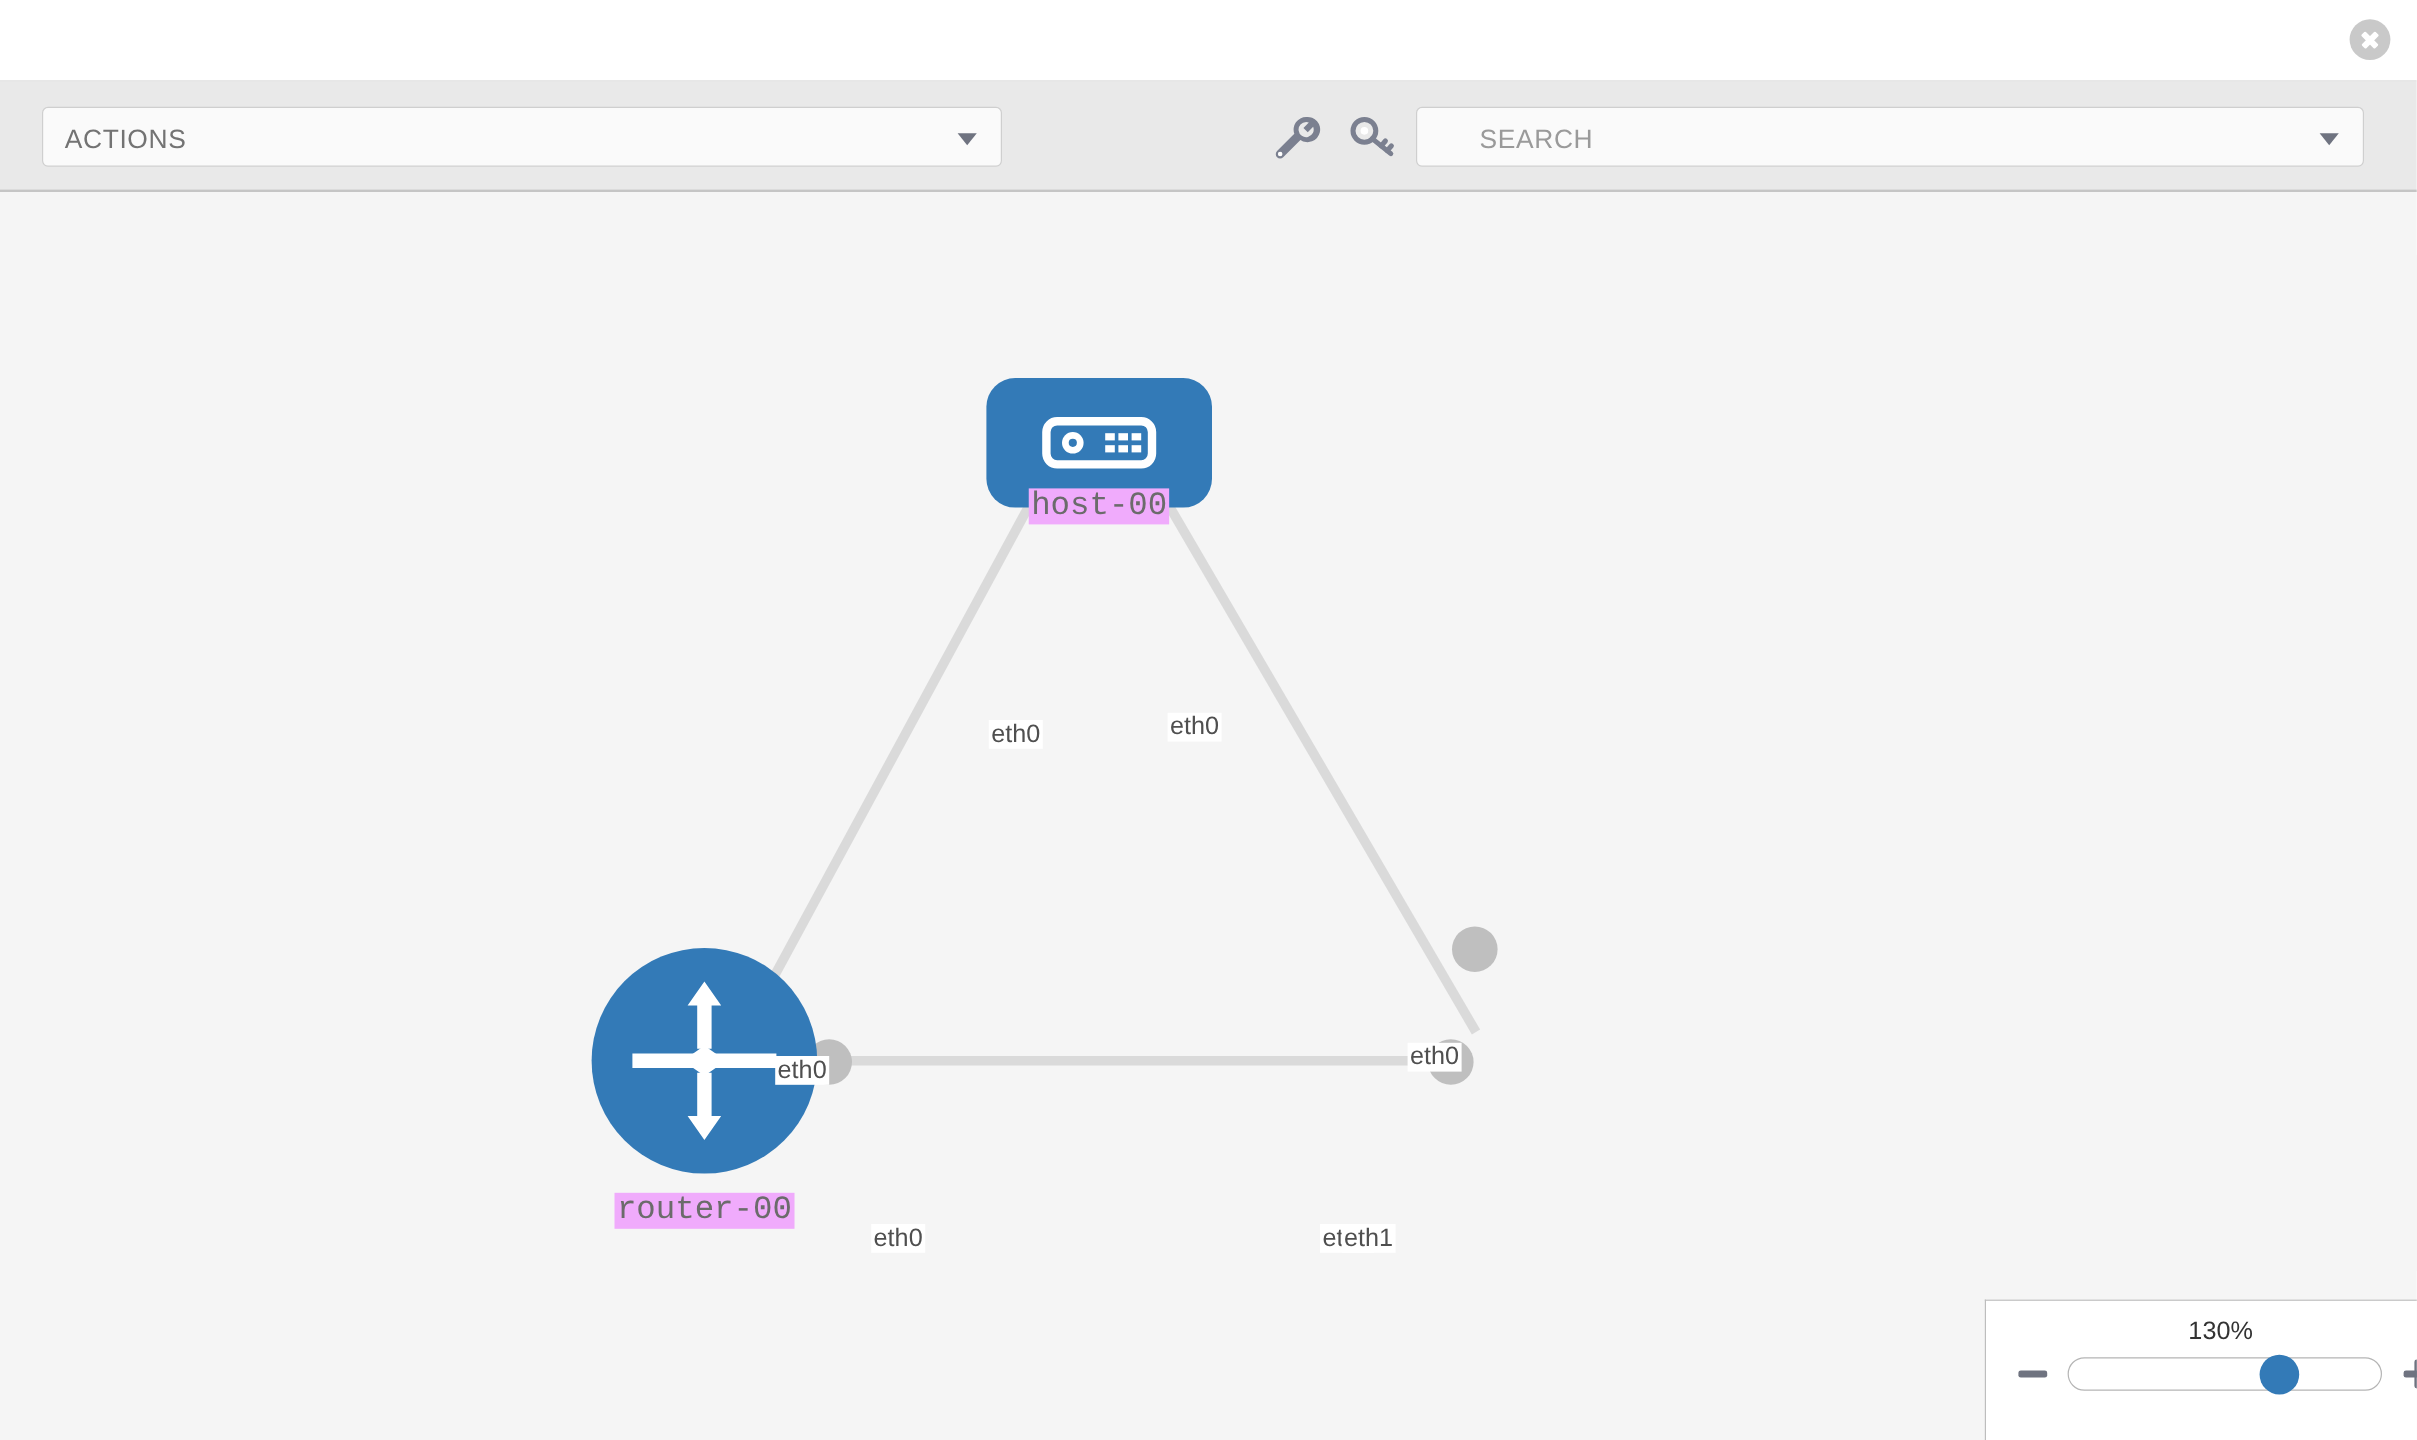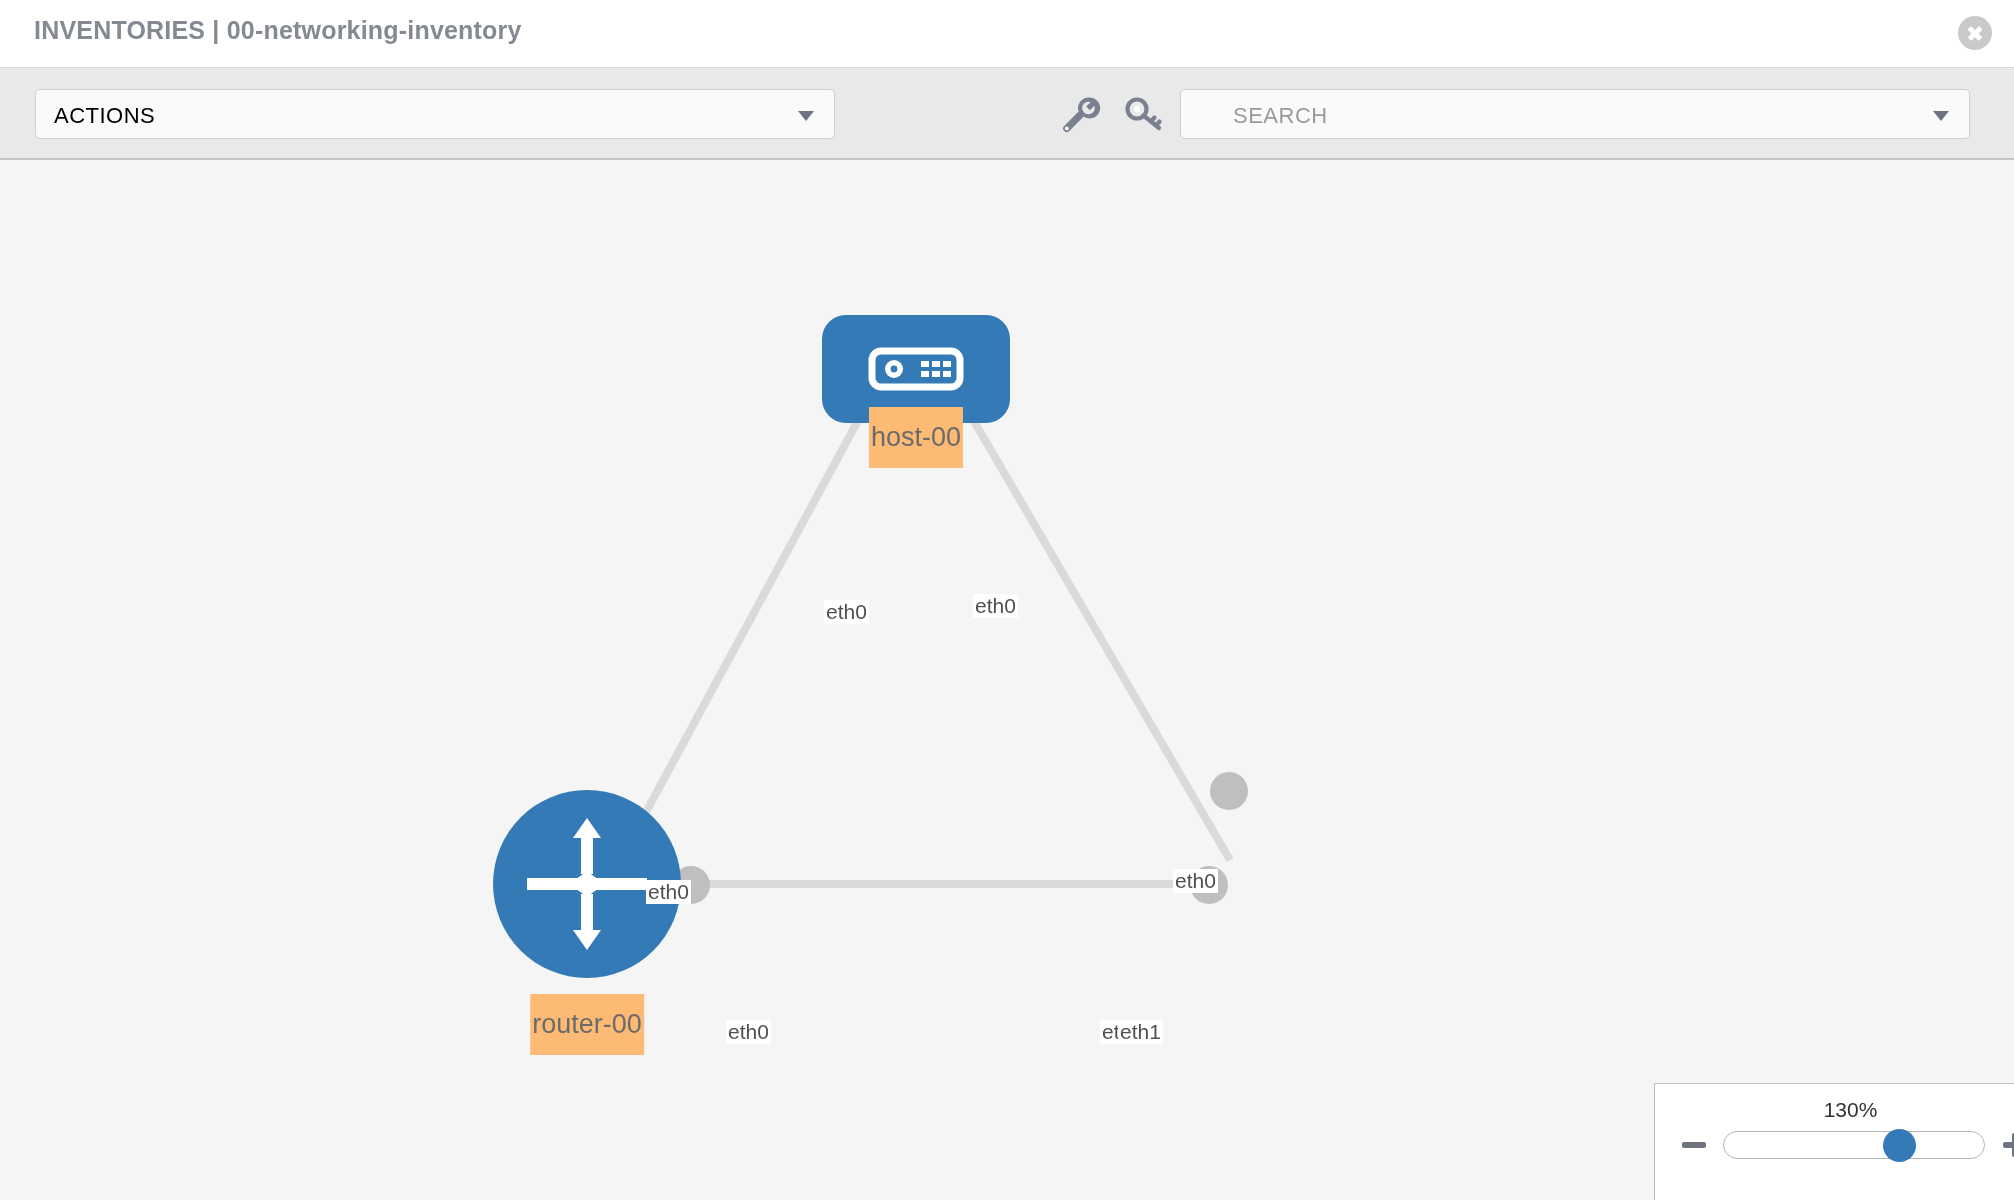--- a/index.html
+++ b/index.html
@@ -84,21 +84,21 @@
     border: 1px solid #cfcfcf;
     border-radius: 5px;
     box-sizing: border-box;
     cursor: pointer;
   }
   .actions-select .sel-label {
     position: absolute;
     left: 18px;
     top: 13px;
     font-size: 22px;
-    color: #000000;
+    color: #737373;
     letter-spacing: 0.5px;
   }
   .caret {
     position: absolute;
     right: 20px;
     top: 21px;
     width: 0; height: 0;
     border-left: 8px solid transparent;
     border-right: 8px solid transparent;
     border-top: 10px solid #6f7380;
@@ -191,22 +191,23 @@
     width: 100%;
     height: 100%;
   }
   .node-label {
     position: absolute;
     left: 50%;
     transform: translateX(-50%);
     white-space: nowrap;
     font-size: 27px;
     color: #6b6b6b;
-    background: #fdba74;
-    padding: 15px 2px;
+    background: #f0abfc;
+    padding: 0 2px;
+    font-family: Liberation Mono, monospace;
   }
   .node-host .node-label  { top: 92px; }
   .node-router .node-label { top: 204px; }
   .node-switch .node-label { top: 196px; }
 
   
   .endpoint {
     position: absolute;
     width: 38px;
     height: 38px;
@@ -300,21 +301,20 @@
     background: #337ab7;
     cursor: grab;
   }
 </style>
 </head>
 <body>
 
 <div id="app">
 
   <div class="header">
-    <div class="header-title">INVENTORIES | 00-networking-inventory</div>
     <div class="close-button"></div>
   </div>
 
   <div class="toolbar">
 
     <div class="actions-select">
       <span class="sel-label">ACTIONS</span>
       <span class="caret"></span>
     </div>
 

